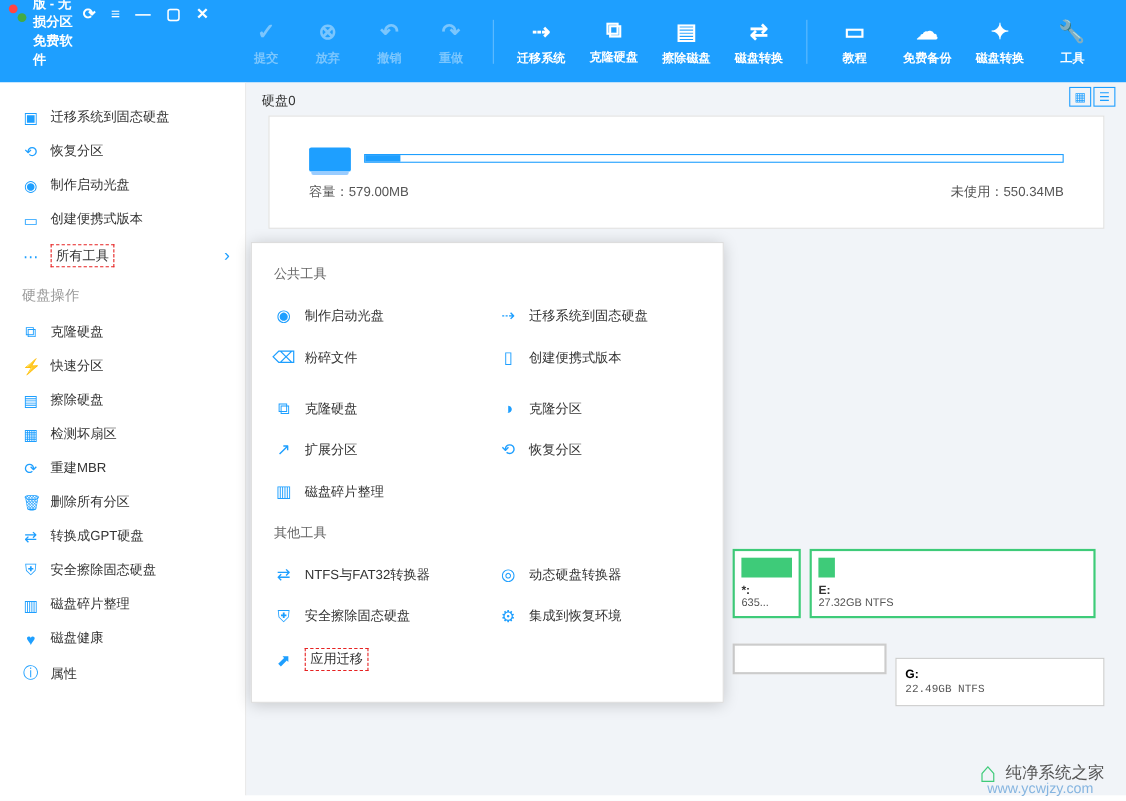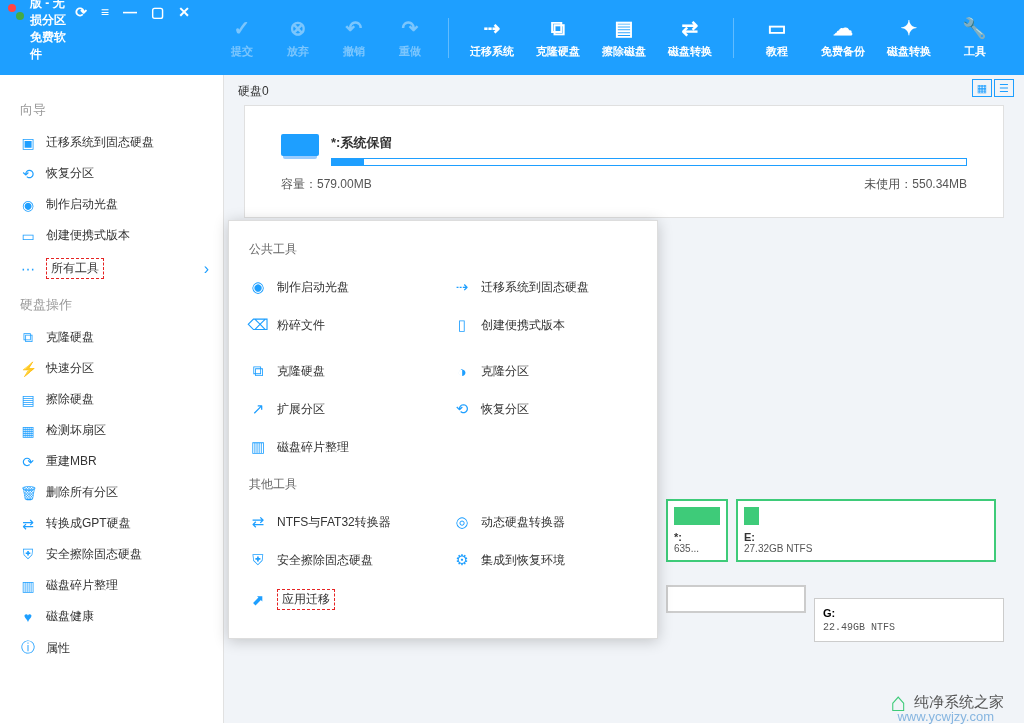--- a/index.html
+++ b/index.html
@@ -134,21 +134,20 @@
       </div>
     <div class="tb-btn wide">
         <span class="ico">🔧</span>
         <span>工具</span>
       </div>
   </div>
 </div>
 
 <div class="main">
   <div class="sidebar">
-    <div class="side-h">向导</div>
     <div class="side-items">
       <div class="itm">
           <span class="ico">▣</span>
           <span class="lbl">迁移系统到固态硬盘</span>
         </div>
       <div class="itm">
           <span class="ico">⟲</span>
           <span class="lbl">恢复分区</span>
         </div>
       <div class="itm">
@@ -216,21 +215,20 @@
   <div class="content">
     <div class="disk-lbl">硬盘0</div>
     <div class="view-toggle">
       <span>▦</span>
       <span>☰</span>
     </div>
     <div class="info-card">
       <div class="info-row-top">
         <div class="disk-ico"></div>
         <div class="info-top-right">
-          <div class="info-title">*:系统保留</div>
           <div class="progress">
               <div class="fill"></div>
             </div>
         </div>
       </div>
       <div class="info-stats">
         <div class="stat1"><span>容量：</span><span>579.00MB</span></div>
         <div><span>未使用：</span><span>550.34MB</span></div>
       </div>
     </div>

